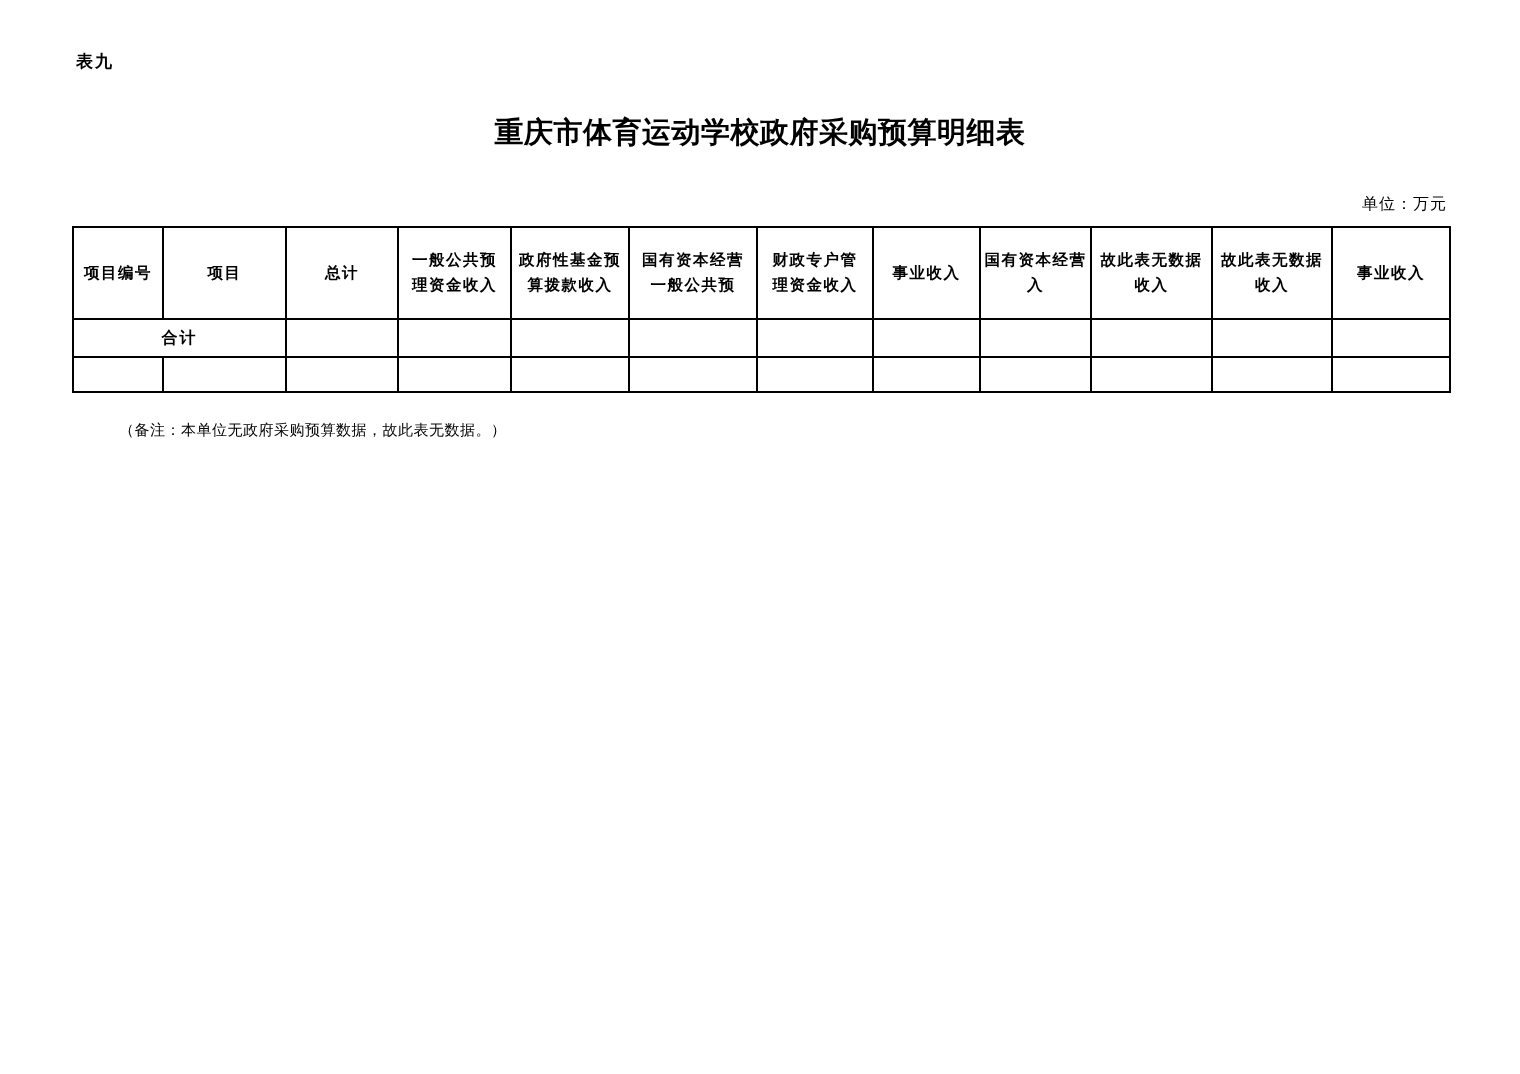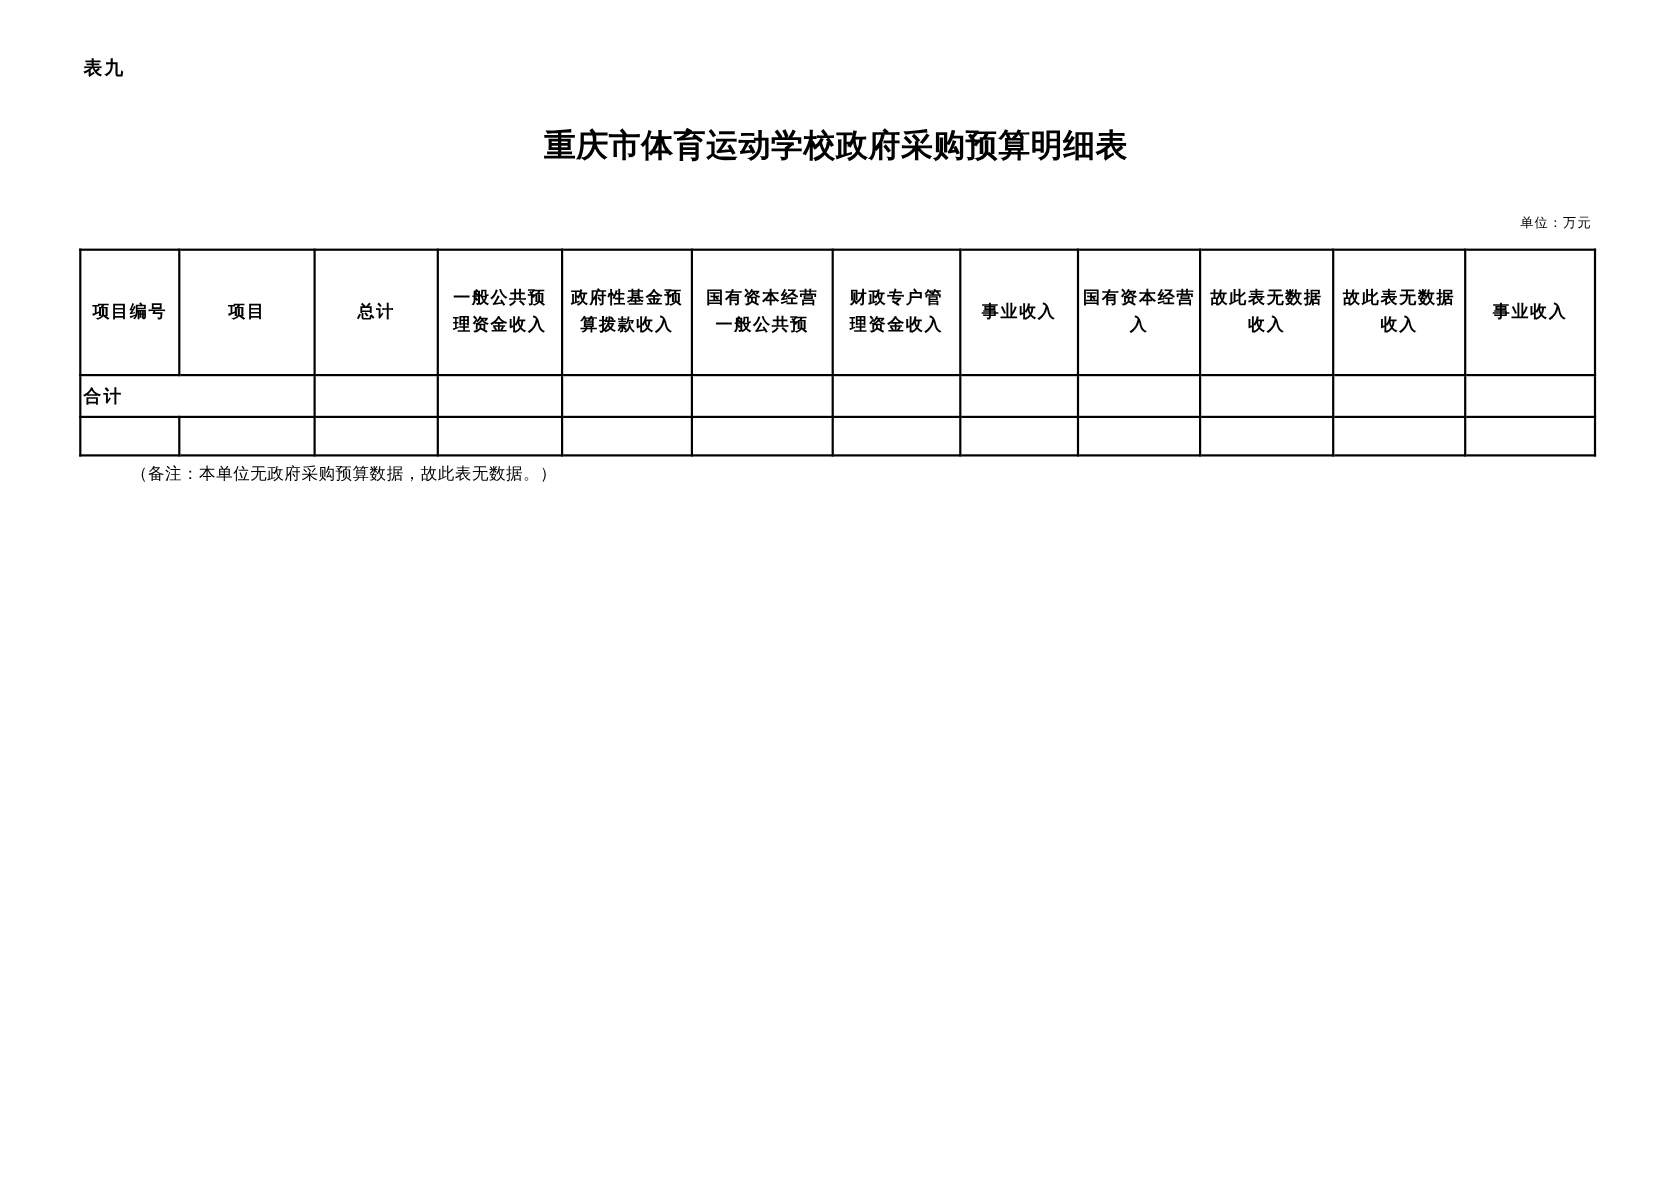--- a/index.html
+++ b/index.html
@@ -35,55 +35,55 @@
     font-family: "Liberation Serif", serif;
     font-weight: bold;
     font-size: 29px;
     letter-spacing: 0.5px;
   }
   .unit-label {
     position: absolute;
     top: 194px;
     right: 73px;
     font-family: "DejaVu Serif", serif;
-    font-size: 12px;
+    font-size: 16px;
     letter-spacing: 1px;
     text-align: center;
   }
   table.budget-table {
     position: absolute;
     left: 72px;
     top: 226px;
     width: 1377px;
     border-collapse: collapse;
     table-layout: fixed;
   }
   .budget-table th,
   .budget-table td {
     border: 2px solid #000000;
     padding: 0 2px;
     background: #ffffff;
   }
-  .budget-table thead tr { height: 114px; }
+  .budget-table thead tr { height: 92px; }
   .budget-table tr.total-row { height: 38px; }
   .budget-table tr.blank-row { height: 35px; }
   .budget-table th {
     font-family: "Liberation Sans", sans-serif;
     font-weight: bold;
     font-size: 15.5px;
     line-height: 1.6;
     text-align: center;
     vertical-align: middle;
     white-space: pre-line;
     letter-spacing: 1.5px;
   }
   .total-cell {
     font-weight: bold;
     font-size: 16px;
-    text-align: left;
+    text-align: center;
     vertical-align: middle;
     letter-spacing: 2px;
   }
   .note-text {
     position: absolute;
     left: 77px;
     top: 421px;
     font-family: "DejaVu Serif", serif;
     font-size: 15px;
     letter-spacing: 0.5px;

